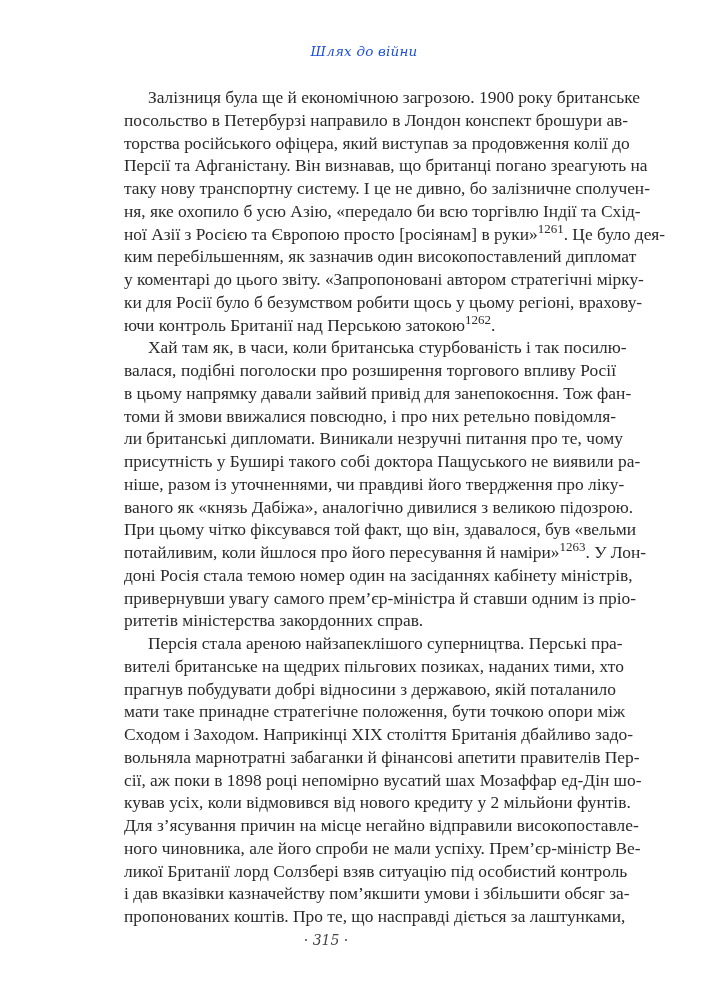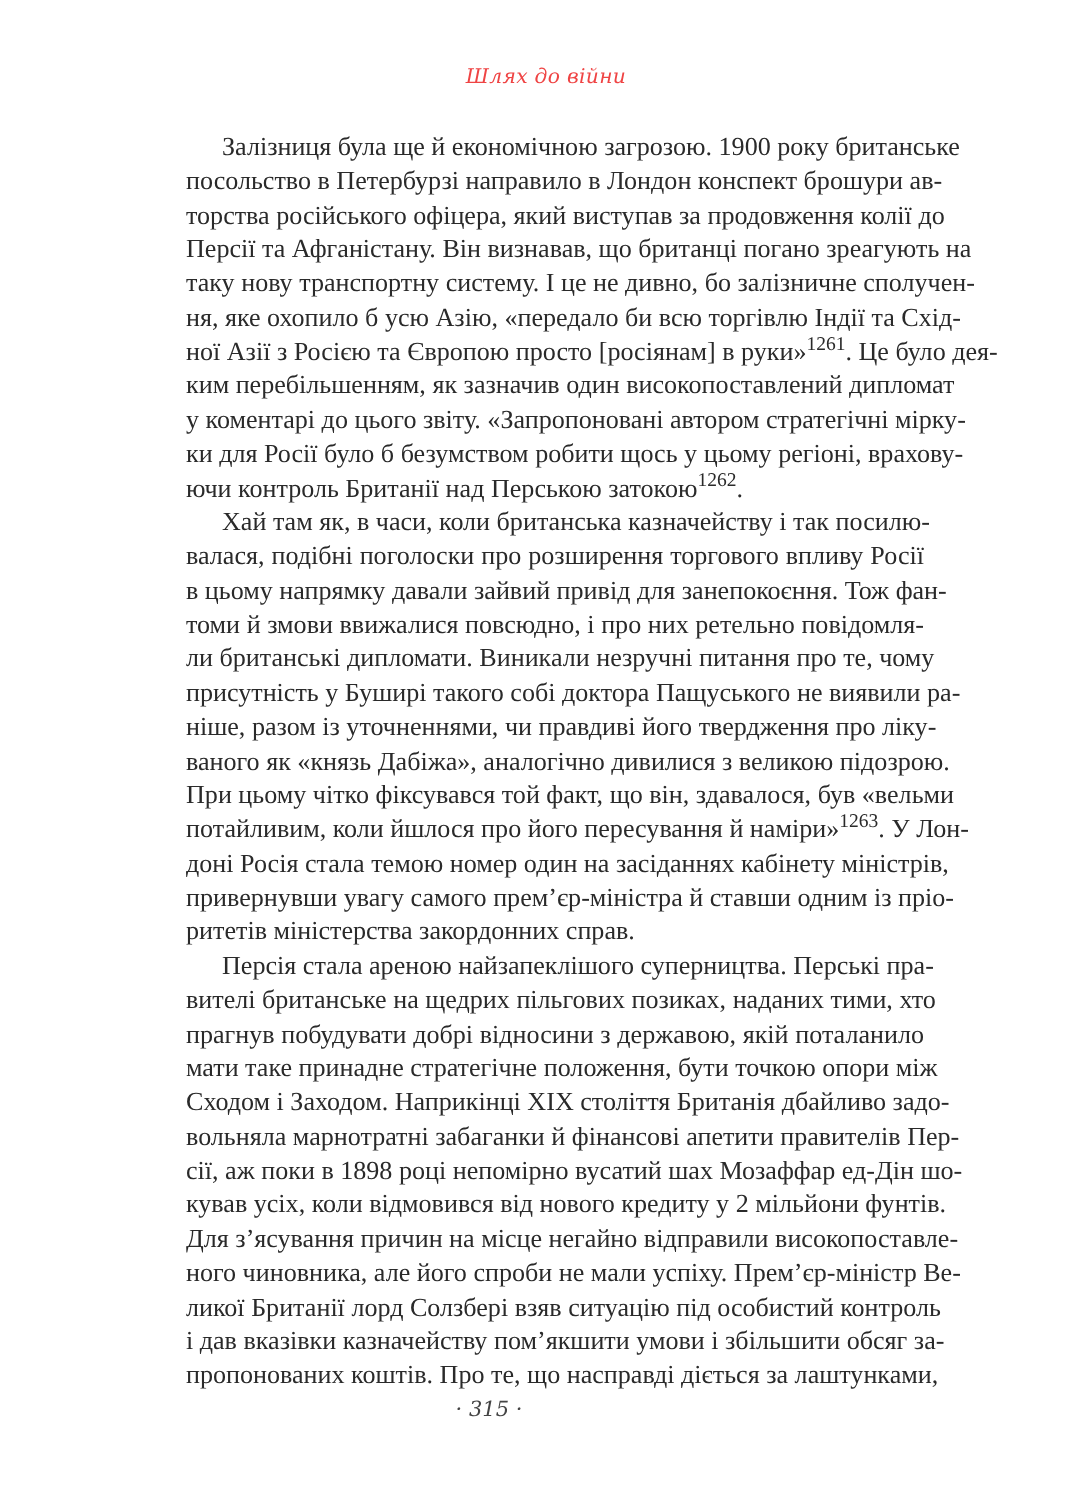--- a/index.html
+++ b/index.html
@@ -10,21 +10,21 @@
     overflow: hidden;
     color: #2a2a2a;
   }
   .running-head {
     position: absolute;
     top: 43px; left: 0; width: 728px;
     text-align: center;
     font-family: "DejaVu Serif", serif;
     font-style: italic;
     font-size: 13.5px;
-    color: #ef4444;
+    color: #1d4ed8;
     letter-spacing: 0.2px;
   }
   .text-block {
     position: absolute;
     top: 86px; left: 124px; width: 492px;
     font-family: "Liberation Serif", serif;
     font-size: 17.4px;
     line-height: 22.75px;
   }
   .line {
@@ -64,21 +64,21 @@
       <span class="line">Персії та Афганістану. Він визнавав, що британці погано зреагують на</span>
       <span class="line">таку нову транспортну систему. І це не дивно, бо залізничне сполучен-</span>
       <span class="line">ня, яке охопило б усю Азію, «передало би всю торгівлю Індії та Схід-</span>
       <span class="line"><span>ної Азії з Росією та Європою просто [росіянам] в руки»</span><sup>1261</sup><span>. Це було дея-</span></span>
       <span class="line">ким перебільшенням, як зазначив один високопоставлений дипломат</span>
       <span class="line">у коментарі до цього звіту. «Запропоновані автором стратегічні мірку-</span>
       <span class="line">ки для Росії було б безумством робити щось у цьому регіоні, врахову-</span>
       <span class="line last"><span>ючи контроль Британії над Перською затокою</span><sup>1262</sup><span>.</span></span>
     </div>
     <div>
-      <span class="line indent">Хай там як, в часи, коли британська казначейству і так посилю-</span>
+      <span class="line indent">Хай там як, в часи, коли британська стурбованість і так посилю-</span>
       <span class="line">валася, подібні поголоски про розширення торгового впливу Росії</span>
       <span class="line">в цьому напрямку давали зайвий привід для занепокоєння. Тож фан-</span>
       <span class="line">томи й змови ввижалися повсюдно, і про них ретельно повідомля-</span>
       <span class="line">ли британські дипломати. Виникали незручні питання про те, чому</span>
       <span class="line">присутність у Буширі такого собі доктора Пащуського не виявили ра-</span>
       <span class="line">ніше, разом із уточненнями, чи правдиві його твердження про ліку-</span>
       <span class="line">ваного як «князь Дабіжа», аналогічно дивилися з великою підозрою.</span>
       <span class="line">При цьому чітко фіксувався той факт, що він, здавалося, був «вельми</span>
       <span class="line"><span>потайливим, коли йшлося про його пересування й наміри»</span><sup>1263</sup><span>. У Лон-</span></span>
       <span class="line">доні Росія стала темою номер один на засіданнях кабінету міністрів,</span>

